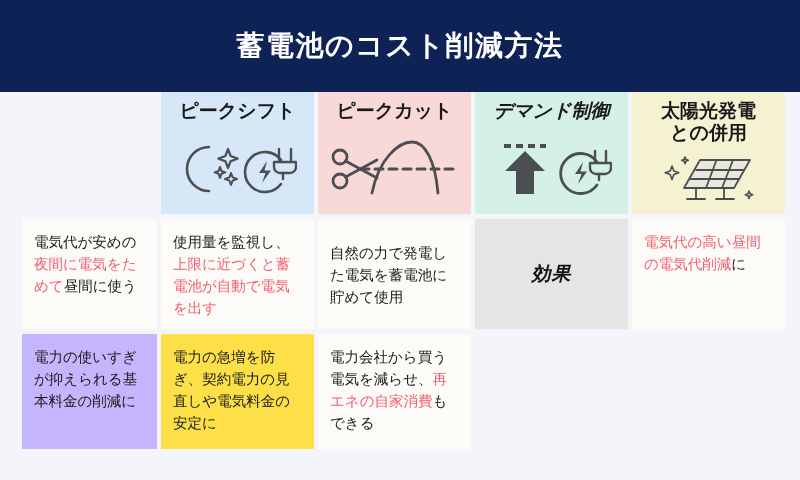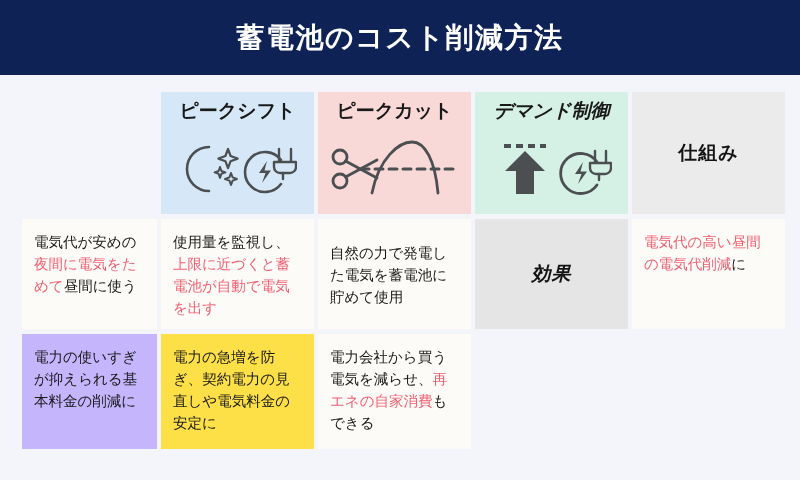--- a/index.html
+++ b/index.html
@@ -21,21 +21,21 @@
     width: 800px;
     height: 480px;
     background: #f4f5fa;
   }
 
   
   .title-bar {
     position: absolute;
     left: 0; top: 0;
     width: 800px;
-    height: 75px;
+    height: 92px;
     background: #0e2256;
     display: flex;
     align-items: center;
     justify-content: center;
   }
   .title-text {
     color: #ffffff;
     font-size: 28px;
     font-weight: bold;
     letter-spacing: 1.5px;
@@ -168,24 +168,41 @@
           <g fill="none" stroke="#4b4f52" stroke-width="2.8" stroke-linecap="round" stroke-linejoin="round">
             <path d="M105 22 A20 20 0 1 0 105 45"></path>
             <path d="M103 11 L103 23 M114 11 L114 23 M98 23 L119 23 L119 28 A6 6 0 0 1 113 34 L104 34 A6 6 0 0 1 98 28 Z" stroke-width="2.4"></path>
             <path d="M107 34 L107 40" stroke-width="2.4"></path>
           </g>
           <path d="M91 22 L83 34 L89.5 34 L86 44 L95 31.5 L88.5 31.5 Z" fill="#4b4f52"></path>
         </svg>
       </div>
     </div>
 
-
-    <div class="row-label" style="background: rgb(235, 235, 235);">
-      <span>仕組み</span>
-    </div>
+    <div class="head-cell" style="background: rgb(245, 242, 210);">
+      <div class="head-label">太陽光発電
+との併用</div>
+      <div class="head-icon">
+        <svg width="110" height="50" viewBox="0 0 110 50">
+          <g fill="none" stroke="#4b4f52" stroke-width="1.8" stroke-linejoin="round">
+            <path d="M30 34 L46 6 L96 6 L80 34 Z" fill="#e9e8dc"></path>
+            <path d="M41.5 16 L91 16 M36 25 L85.5 25"></path>
+            <path d="M62.5 6 L52 34 M79 6 L68 34"></path>
+            <path d="M42 34 L42 44 M70 34 L70 44"></path>
+            <path d="M33 45 L51 45 M62 45 L80 45" stroke-linecap="round"></path>
+          </g>
+          <g fill="none" stroke="#4b4f52" stroke-width="1.6" stroke-linejoin="round">
+            <path d="M18 12 L19.8 17 L24.8 18.8 L19.8 20.6 L18 25.6 L16.2 20.6 L11.2 18.8 L16.2 17 Z"></path>
+            <path d="M31 3 L31.9 5.4 L34.3 6.3 L31.9 7.2 L31 9.6 L30.1 7.2 L27.7 6.3 L30.1 5.4 Z"></path>
+            <path d="M95 37 L96 39.7 L98.7 40.7 L96 41.7 L95 44.4 L94 41.7 L91.3 40.7 L94 39.7 Z"></path>
+          </g>
+        </svg>
+      </div>
+    </div>
+
     <div class="body-cell" style="background: rgb(253, 251, 247);">
       <div class="body-text"><span>電気代が安めの</span><span class="hl" style="color: rgb(239, 95, 114);">夜間に電気をためて</span><span>昼間に使う</span></div>
     </div>
     <div class="body-cell" style="background: rgb(253, 251, 247);">
       <div class="body-text"><span>使用量を監視し、</span><span class="hl" style="color: rgb(239, 95, 114);">上限に近づくと蓄電池が自動で電気を出す</span></div>
     </div>
     <div class="body-cell" style="background: rgb(253, 251, 247); align-items: center;">
       <div class="body-text"><span>自然の力で発電した電気を蓄電池に貯めて使用</span></div>
     </div>
 

